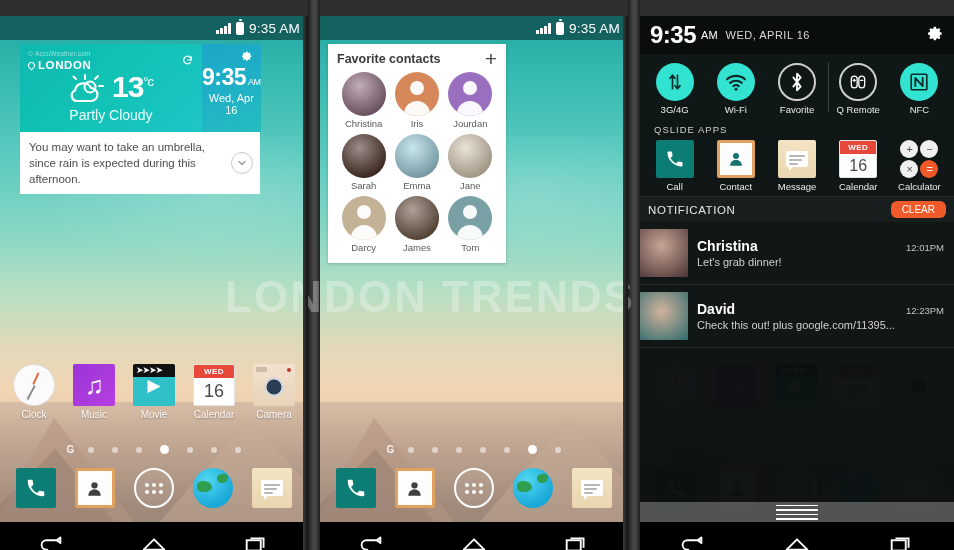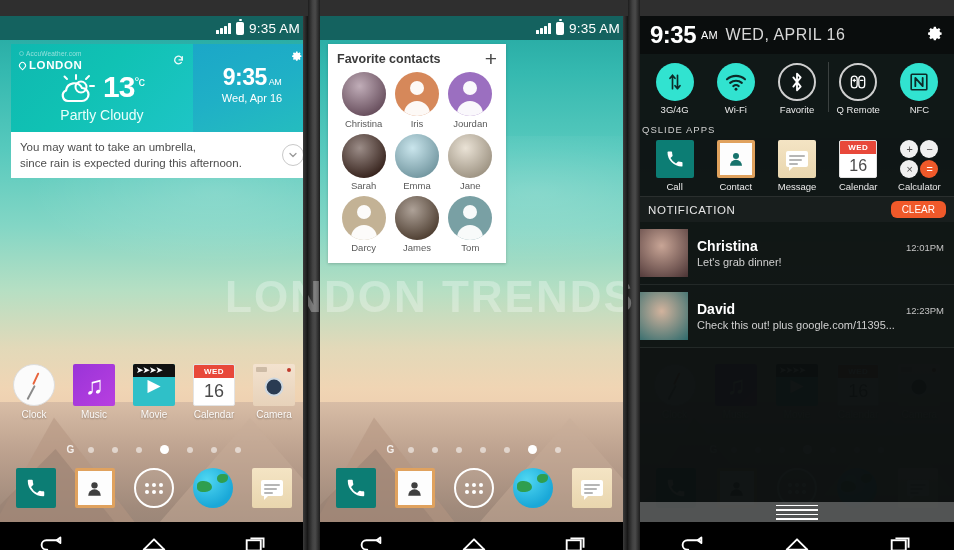--- a/index.html
+++ b/index.html
@@ -44,21 +44,21 @@
     background:#14625f; color:#fff; }
   .sb-time { font-size:13.5px; letter-spacing:.2px; }
   .sig { display:flex; align-items:flex-end; gap:1.5px; height:12px; }
   .sig i { display:block; width:2.6px; background:#fff; border-radius:.5px; }
   .sig i:nth-child(1){height:4px}.sig i:nth-child(2){height:6px}
   .sig i:nth-child(3){height:8.5px}.sig i:nth-child(4){height:11px}
   .batt { width:8px; height:13px; border:1.5px solid #fff; border-radius:1.5px; position:relative; background:#fff; }
   .batt:before{content:"";position:absolute;top:-3.5px;left:1.7px;width:3.5px;height:2px;background:#fff;border-radius:1px;}
 
   
-  .wx { position:absolute; left:11px; top:28px; width:300px; z-index:10; }
+  .wx { position:absolute; left:20px; top:28px; width:240px; z-index:10; }
   .wx-top { display:flex; height:88px; }
   .wx-left { flex:0 0 182px; position:relative; padding:6px 8px;
     background:linear-gradient(135deg,#0fb8b0 0%,#10c2b4 45%,#1ec5c6 100%); color:#fff; }
   .wx-src { font-size:6.5px; opacity:.55; letter-spacing:.2px; display:flex; align-items:center; gap:2px; }
   .wx-src .dot{width:5px;height:5px;border:1px solid rgba(255,255,255,.6);border-radius:50%;display:inline-block}
   .wx-city { font-size:11.5px; font-weight:bold; letter-spacing:.6px; margin-top:2px; display:flex; align-items:center; gap:3px; }
   .pin { width:7px;height:7px;border:1.6px solid #fff;border-radius:50% 50% 50% 0;transform:rotate(-45deg);display:inline-block }
   .wx-mid { display:flex; align-items:flex-start; justify-content:center; gap:3px; margin-top:1px; }
   .wx-temp { font-size:30px; font-weight:bold; line-height:1; letter-spacing:-1px; }
   .wx-temp sup{font-size:13px;vertical-align:super;font-weight:normal}
@@ -165,33 +165,33 @@
   .av .silh2 { position:absolute; left:50%; bottom:-3px; transform:translateX(-50%);
     width:26px; height:18px; border-radius:13px 13px 0 0; background:rgba(255,255,255,.95); }
   .fav-n { font-size:9.5px; color:#5a5a5a; margin-top:2px; }
 
   
   .shade { position:absolute; left:0; right:0; top:0; height:506px; z-index:25;
     background:rgba(12,16,16,.93); color:#fff; }
   .sh-top { height:38px; display:flex; align-items:center; padding:0 10px; background:#0a0d0d; }
   .sh-time { font-size:24px; font-weight:bold; letter-spacing:-.5px; }
   .sh-ampm { font-size:11px; margin-left:5px; }
-  .sh-date { font-size:16px; margin-left:8px; letter-spacing:.5px; color:#d8d8d8; }
+  .sh-date { font-size:11px; margin-left:8px; letter-spacing:.5px; color:#d8d8d8; }
   .sh-gear { margin-left:auto; width:19px; height:19px; }
 
   .toggles { display:flex; padding:9px 4px 5px; background:rgba(20,30,28,.55); position:relative; }
   .tg { flex:1; text-align:center; }
   .tg .circ { width:38px; height:38px; border-radius:50%; margin:0 auto;
     display:flex; align-items:center; justify-content:center; }
   .tg.on .circ { background:#31e3d0; color:#0d2b28; }
   .tg.off .circ { border:2px solid #cfcfcf; color:#e8e8e8; }
   .tg .lb { font-size:9.5px; margin-top:3px; color:#eaeaea; }
   .tg-div { position:absolute; left:60%; top:8px; bottom:8px; width:1px; background:rgba(255,255,255,.18); }
 
-  .qs-hd { font-size:9.5px; letter-spacing:1px; color:#cfcfcf; padding:4px 2px 3px;
+  .qs-hd { font-size:9.5px; letter-spacing:1px; color:#cfcfcf; padding:4px 14px 3px;
     background:rgba(20,30,28,.4); }
   .qsrow { display:flex; padding:2px 4px 4px; background:rgba(20,30,28,.35); }
   .qs { flex:1; text-align:center; }
   .qs .ic { width:38px; height:38px; margin:0 auto; position:relative; }
   .qs .lb { font-size:9.5px; margin-top:3px; color:#eaeaea; }
   .ic-calcq { display:grid; grid-template-columns:1fr 1fr; gap:2px; }
   .ic-calcq i { border-radius:50%; background:#f0f0f0; color:#555; font-size:11px;
     display:flex; align-items:center; justify-content:center; }
   .ic-calcq i.eq { background:#f0592a; color:#fff; }
 

